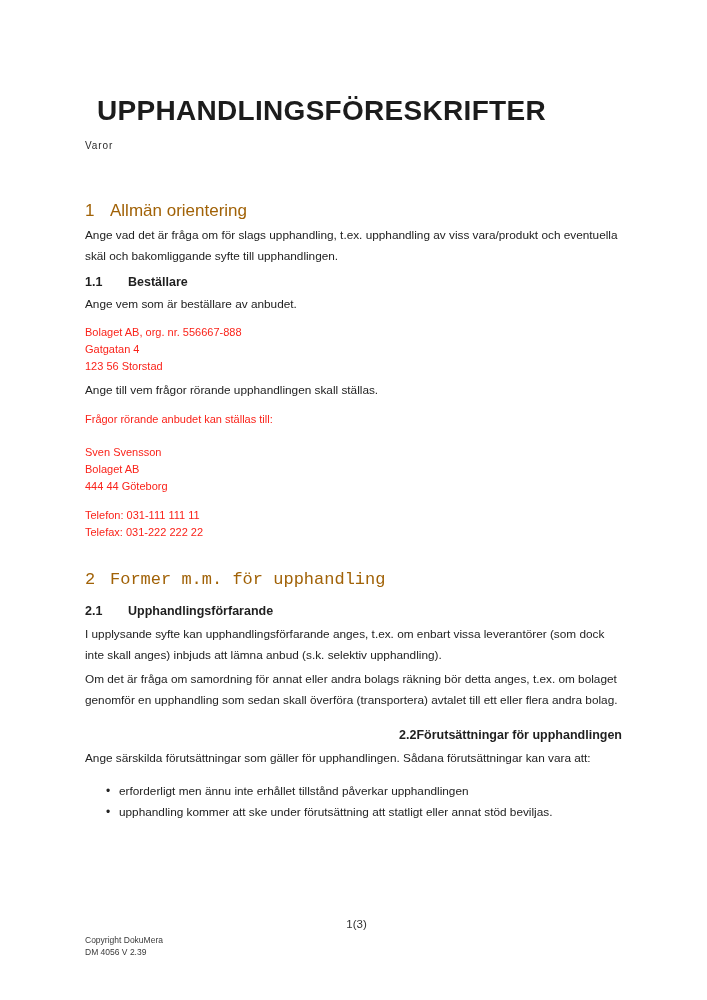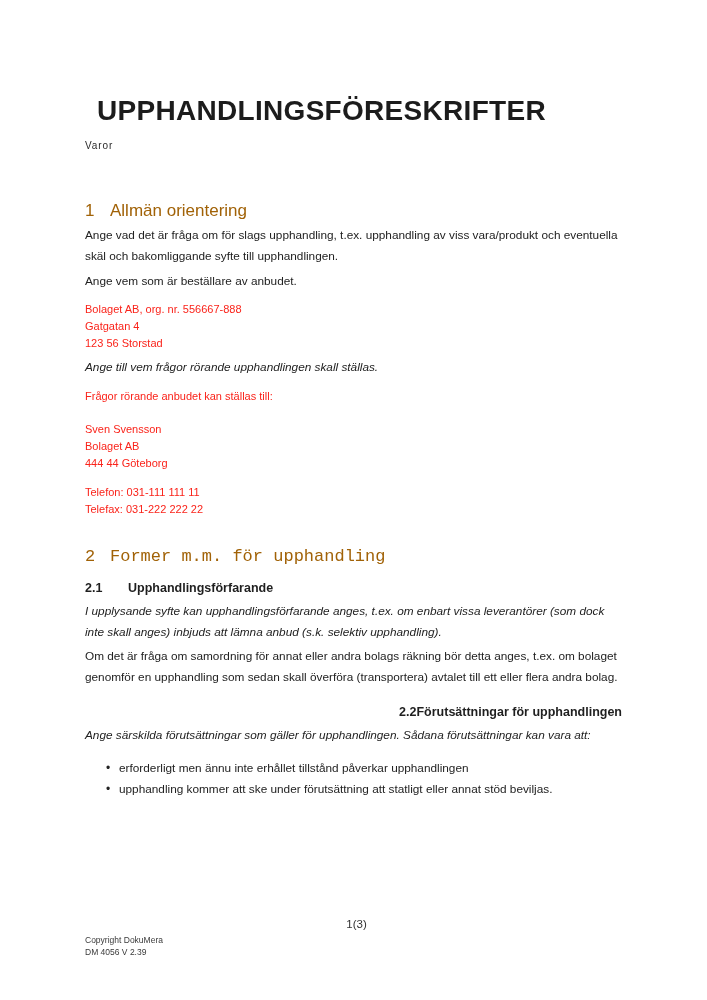--- a/index.html
+++ b/index.html
@@ -32,21 +32,21 @@
   .h2 { font-size: 12.5px; font-weight: 700; line-height: 16px; color: #1f1f1f; }
   .h2 .num { display: inline-block; min-width: 43px; }
 
   .para { font-size: 11.8px; line-height: 21px; color: var(--text); }
   .red-block { font-size: 11px; line-height: 17px; color: var(--accent-red); }
   .red-block div { min-height: 17px; }
 
   .mt0  { margin-top: 16px; text-align: right; }
   .mt3  { margin-top: 3px; }
   .mt4  { margin-top: 4px; }
-  .mt5  { margin-top: 5px; font-style: italic; }
+  .mt5  { margin-top: 5px; }
   .mt7  { margin-top: 7px; }
   .mt9  { margin-top: 9px; }
   .mt10 { margin-top: 10px; }
   .mt11 { margin-top: 11px; }
   .mt12 { margin-top: 12px; }
   .mt16 { margin-top: 16px; }
   .mt28 { margin-top: 28px; font-family: Liberation Mono, monospace; }
 
   ul.bullets { margin: 12px 0 0 0; padding: 0 0 0 21px; list-style: none; }
   ul.bullets li {
@@ -75,20 +75,23 @@
   <div class="content">
 
     <h1 class="doc-title">UPPHANDLINGSFÖRESKRIFTER</h1>
     <div class="doc-subtitle">Varor</div>
 
     <div class="h1">
       <span class="num">1</span><span>Allmän orientering</span>
     </div>
     <div class="para mt3">Ange vad det är fråga om för slags upphandling, t.ex. upphandling av viss vara/produkt och eventuella skäl och bakomliggande syfte till upphandlingen.</div>
 
+    <div class="h2 mt7">
+      <span class="num">1.1</span><span>Beställare</span>
+    </div>
     <div class="para mt4">Ange vem som är beställare av anbudet.</div>
 
     <div class="red-block mt9">
       <div>Bolaget AB, org. nr. 556667-888</div>
       <div>Gatgatan 4</div>
       <div>123 56 Storstad</div>
     </div>
 
     <div class="para mt5">Ange till vem frågor rörande upphandlingen skall ställas.</div>
 

